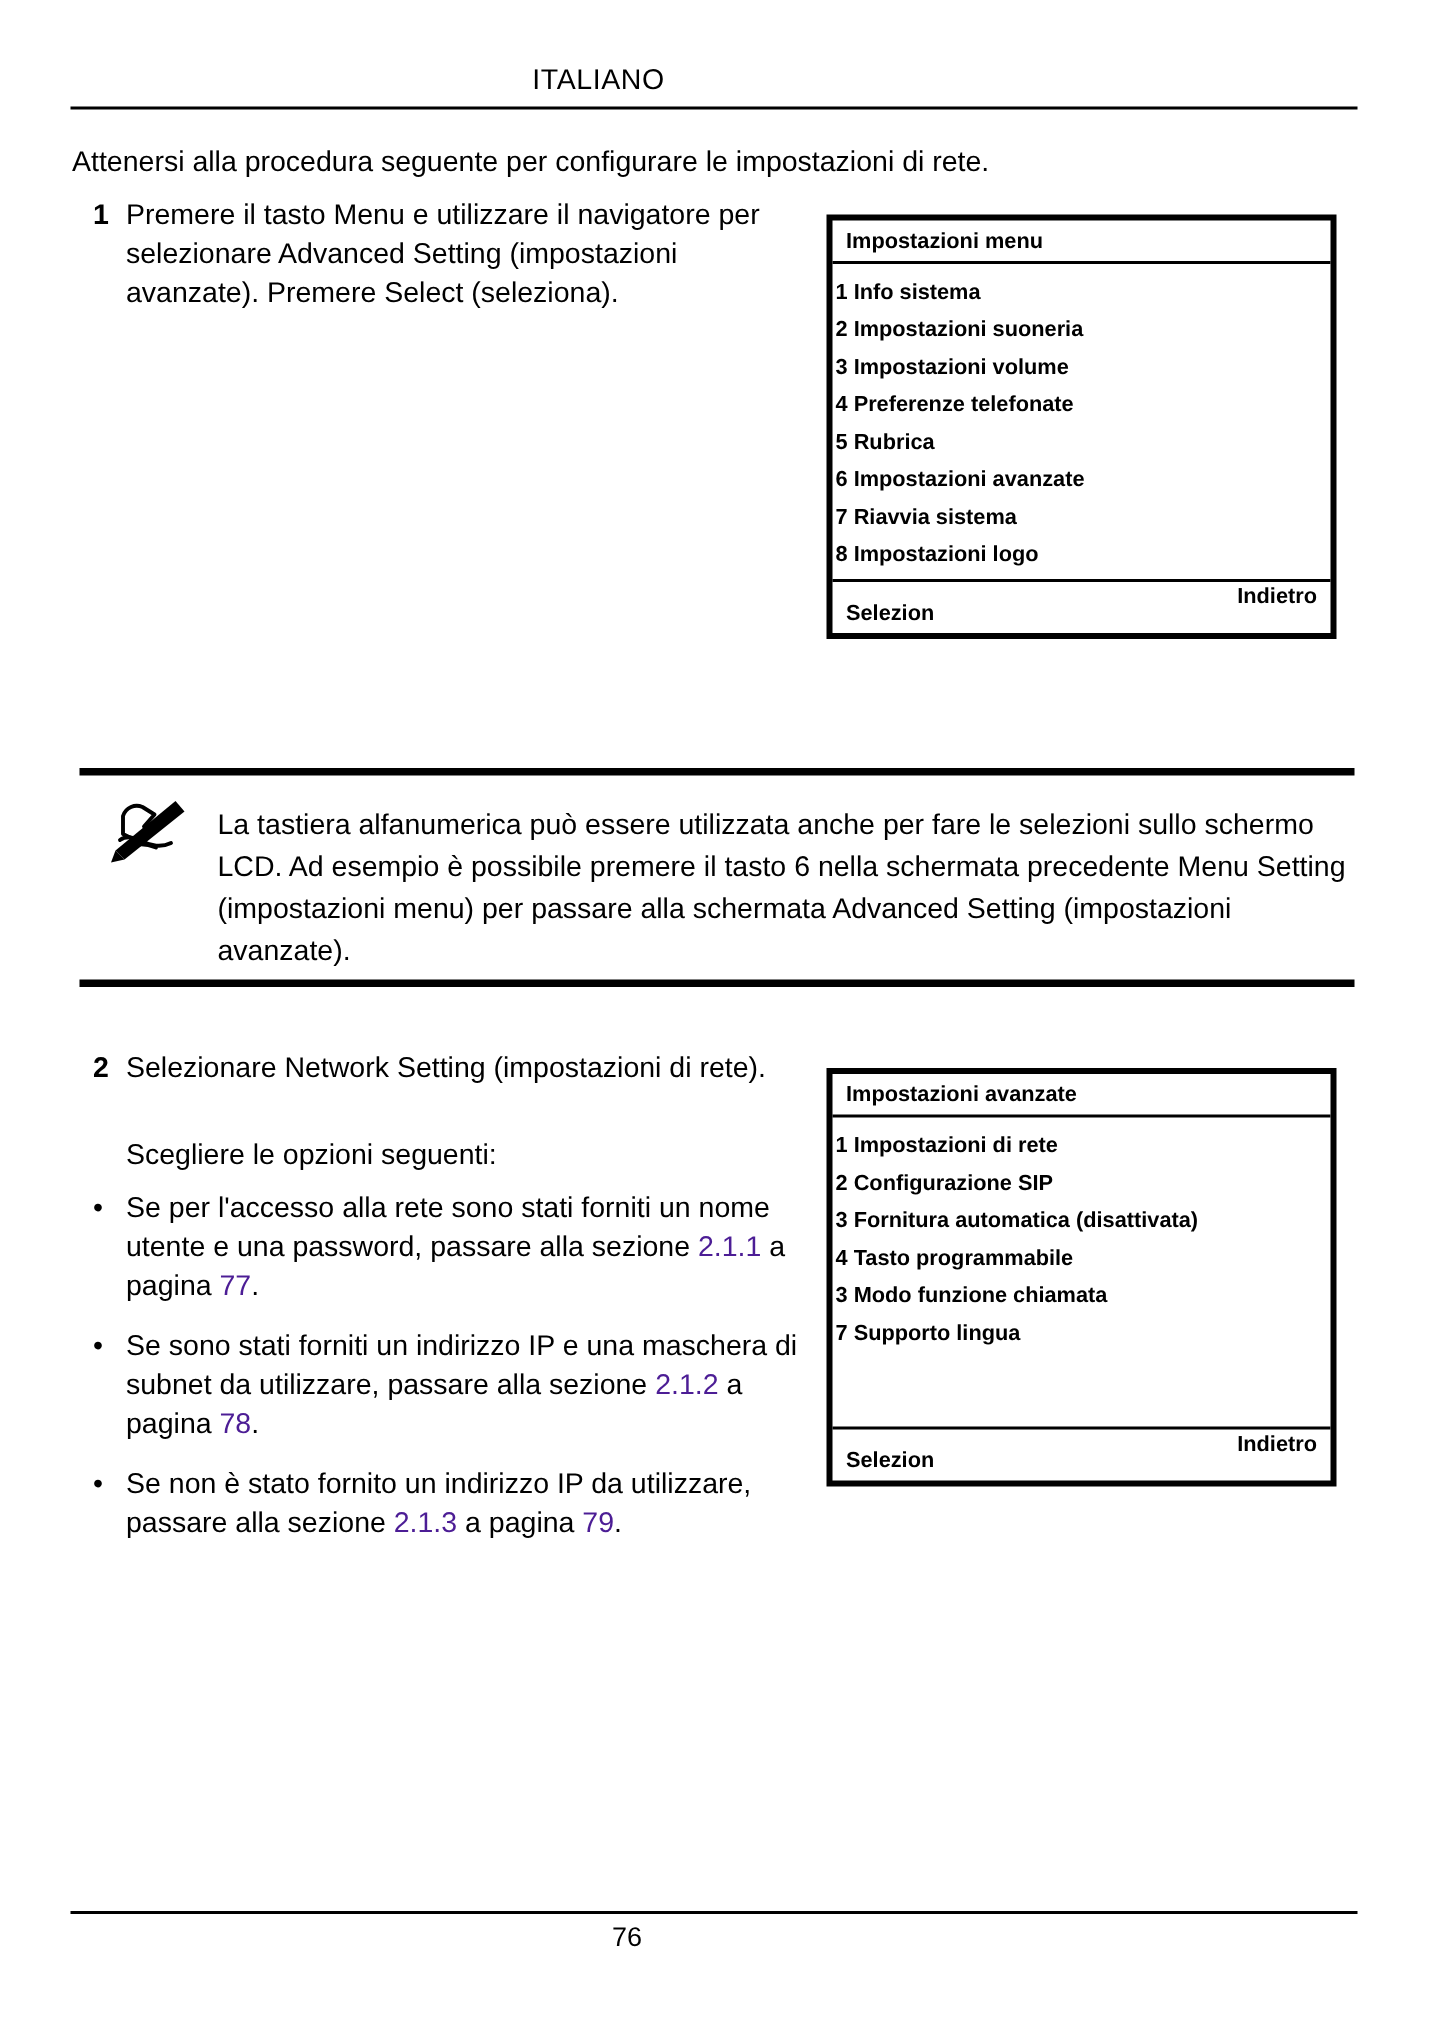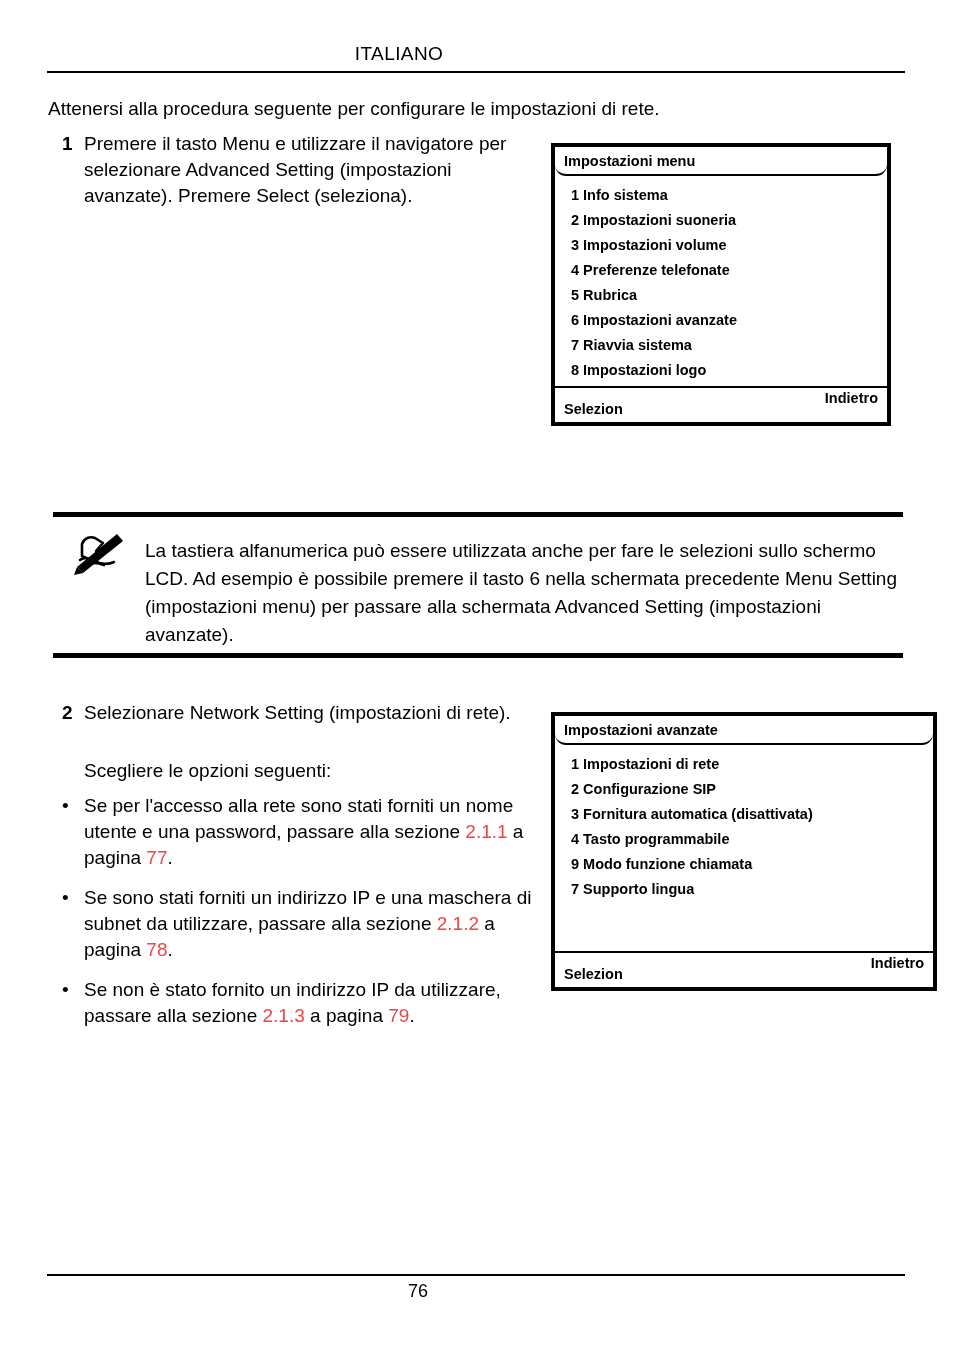--- a/index.html
+++ b/index.html
@@ -88,21 +88,21 @@
     display: flex;
     margin-bottom: 14px;
   }
   .bullet .dot {
     flex: 0 0 22px;
     width: 22px;
   }
   .bullet .btext { flex: 1 1 auto; }
 
   b, .b { font-weight: normal; }
-  .link { color: #ef4444; }
+  .link { color: #4c1d95; }
 
   
   .note-rule-top {
     position: absolute;
     top: 512px;
     left: 53px;
     width: 850px;
     height: 5px;
     background: #000;
   }
@@ -133,29 +133,28 @@
   
   .lcd {
     position: absolute;
     background: #ffffff;
     border: 4px solid #000000;
     box-sizing: border-box;
     font-size: 14.5px;
     font-weight: bold;
   }
   .lcd-1 { top: 143px; left: 551px; width: 340px; height: 283px; }
-  .lcd-2 { top: 712px; left: 551px; width: 386px; height: 279px; }
+  .lcd-2 { top: 712px; left: 551px; width: 340px; height: 279px; }
 
   .lcd-title {
     padding: 6px 9px 5px 9px;
     border-bottom: 2px solid #000;
-    border-radius: 11px;
   }
   .lcd-items {
-    padding: 7px 9px 0 16px;
+    padding: 7px 9px 0 2px;
   }
   .lcd-item {
     padding: 4px 0 5px 0;
   }
   .lcd-soft {
     position: absolute;
     left: 0;
     right: 0;
     bottom: 0;
     border-top: 2px solid #000;
@@ -260,21 +259,21 @@
     </div>
   </div>
 
   <div class="lcd lcd-2">
     <div class="lcd-title">Impostazioni avanzate</div>
     <div class="lcd-items">
         <div class="lcd-item">1 Impostazioni di rete</div>
         <div class="lcd-item">2 Configurazione SIP</div>
         <div class="lcd-item">3 Fornitura automatica (disattivata)</div>
         <div class="lcd-item">4 Tasto programmabile</div>
-        <div class="lcd-item">9 Modo funzione chiamata</div>
+        <div class="lcd-item">3 Modo funzione chiamata</div>
         <div class="lcd-item">7 Supporto lingua</div>
       </div>
     <div class="lcd-soft">
       <span class="left">Selezion</span>
       <span class="right">Indietro</span>
     </div>
   </div>
 
   <div class="footer-rule"></div>
   <div class="footer-num">76</div>

